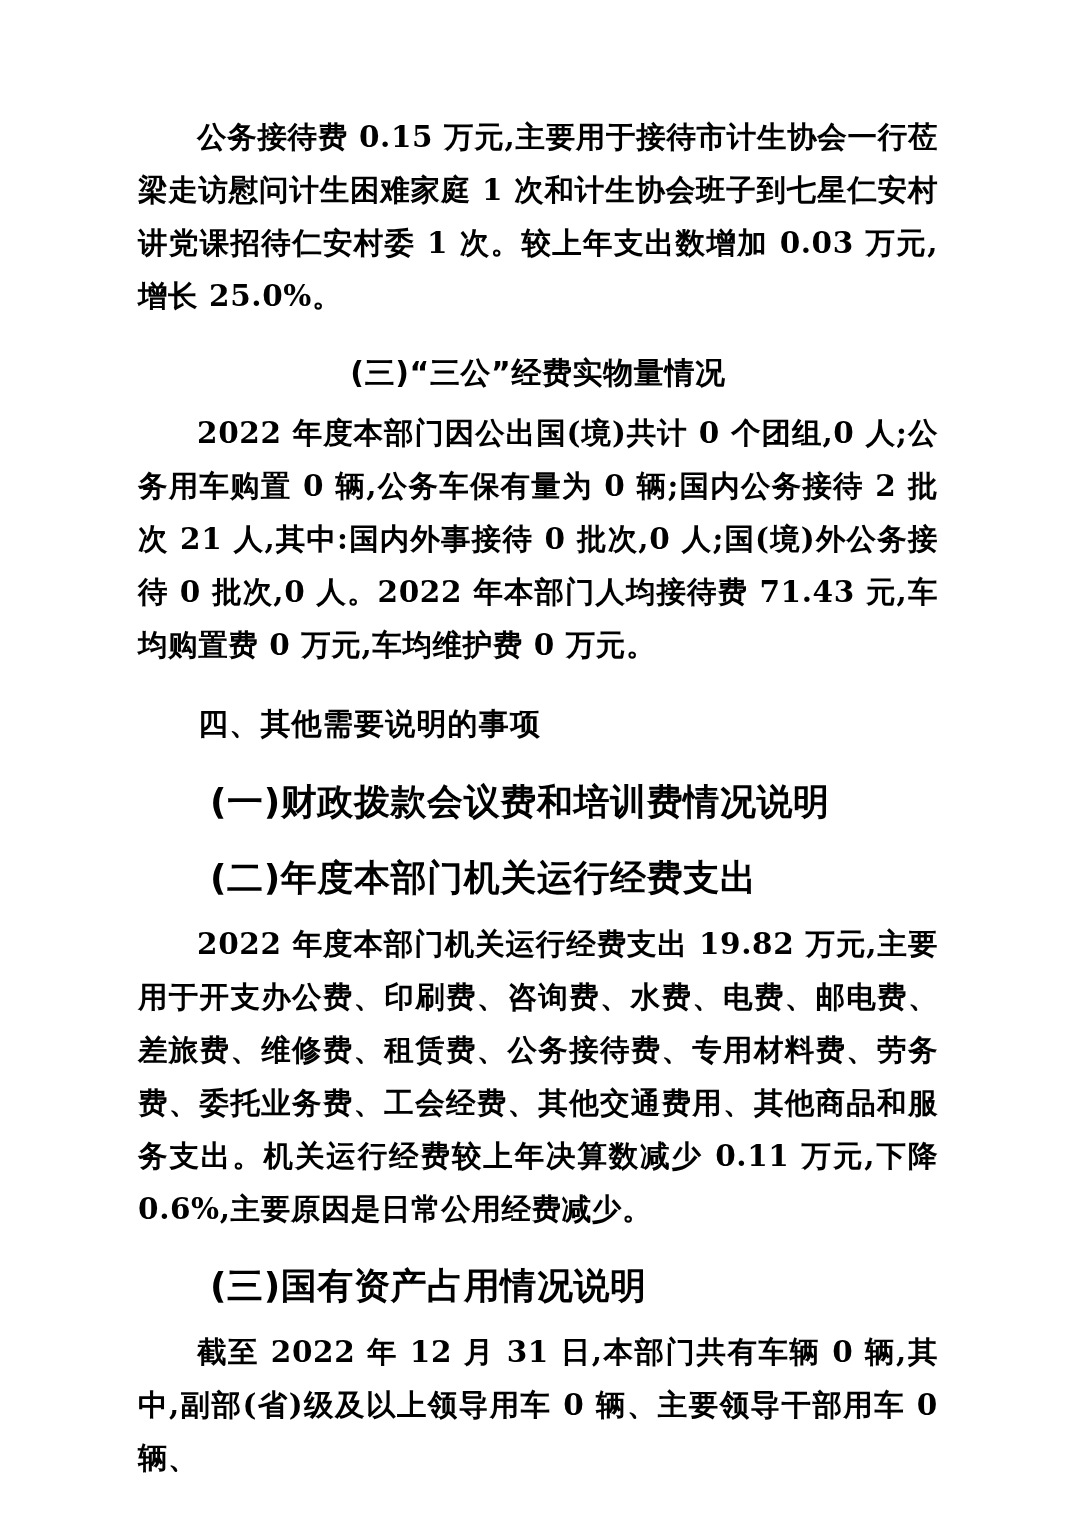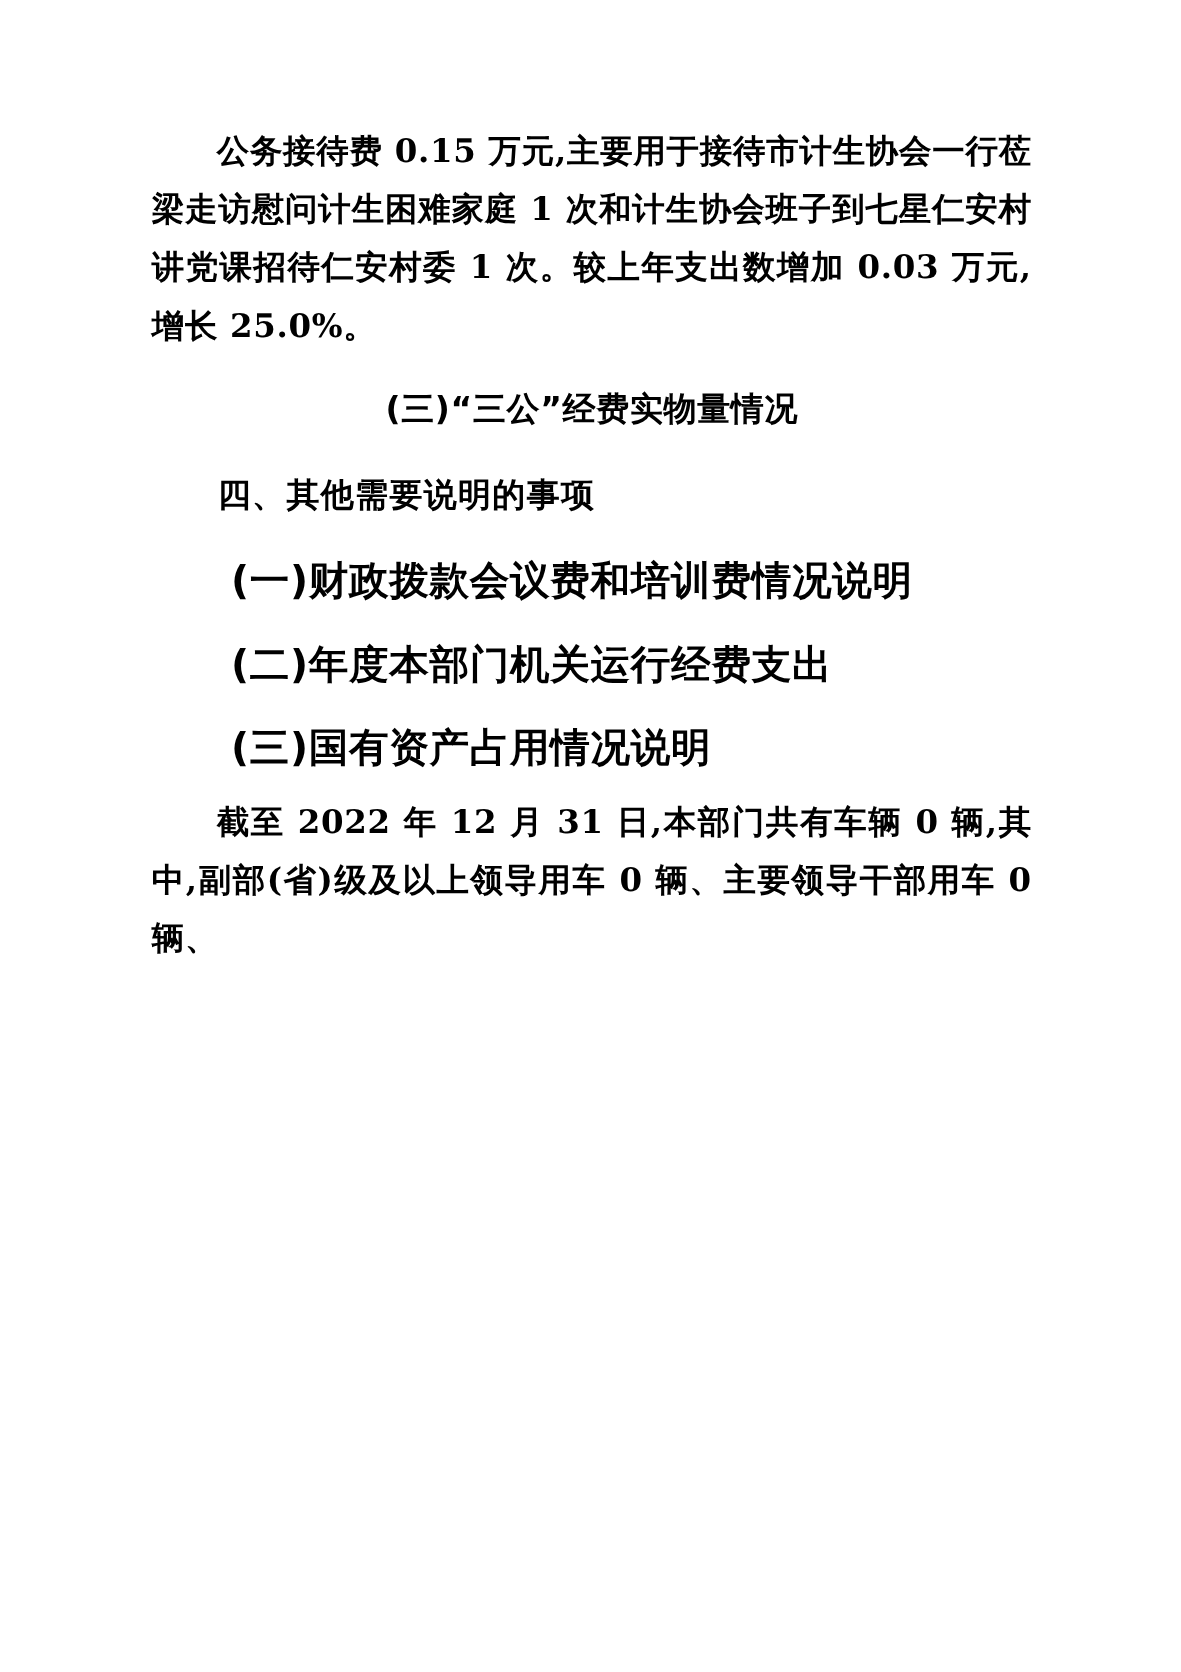--- a/index.html
+++ b/index.html
@@ -72,27 +72,29 @@
 </head>
 <body>
 
 <div class="page">
   <div class="content">
 
     <p class="body-text">公务接待费 0.15 万元,主要用于接待市计生协会一行莅梁走访慰问计生困难家庭 1 次和计生协会班子到七星仁安村讲党课招待仁安村委 1 次。较上年支出数增加 0.03 万元,增长 25.0%。</p>
 
     <h2 class="heading-center">(三)“三公”经费实物量情况</h2>
 
+    <p class="body-text">2022 年度本部门因公出国(境)共计 0 个团组,0 人;公务用车购置 0 辆,公务车保有量为 0 辆;国内公务接待 2 批次 21 人,其中:国内外事接待 0 批次,0 人;国(境)外公务接待 0 批次,0 人。2022 年本部门人均接待费 71.43 元,车均购置费 0 万元,车均维护费 0 万元。</p>
 
     <h2 class="heading-major">四、其他需要说明的事项</h2>
 
     <h2 class="heading">(一)财政拨款会议费和培训费情况说明</h2>
 
 
     <h2 class="heading">(二)年度本部门机关运行经费支出</h2>
 
+    <p class="body-text">2022 年度本部门机关运行经费支出 19.82 万元,主要用于开支办公费、印刷费、咨询费、水费、电费、邮电费、差旅费、维修费、租赁费、公务接待费、专用材料费、劳务费、委托业务费、工会经费、其他交通费用、其他商品和服务支出。机关运行经费较上年决算数减少 0.11 万元,下降 0.6%,主要原因是日常公用经费减少。</p>
 
     <h2 class="heading">(三)国有资产占用情况说明</h2>
 
     <p class="body-text">截至 2022 年 12 月 31 日,本部门共有车辆 0 辆,其中,副部(省)级及以上领导用车 0 辆、主要领导干部用车 0 辆、</p>
 
   </div>
 </div>
 
 </body></html>

